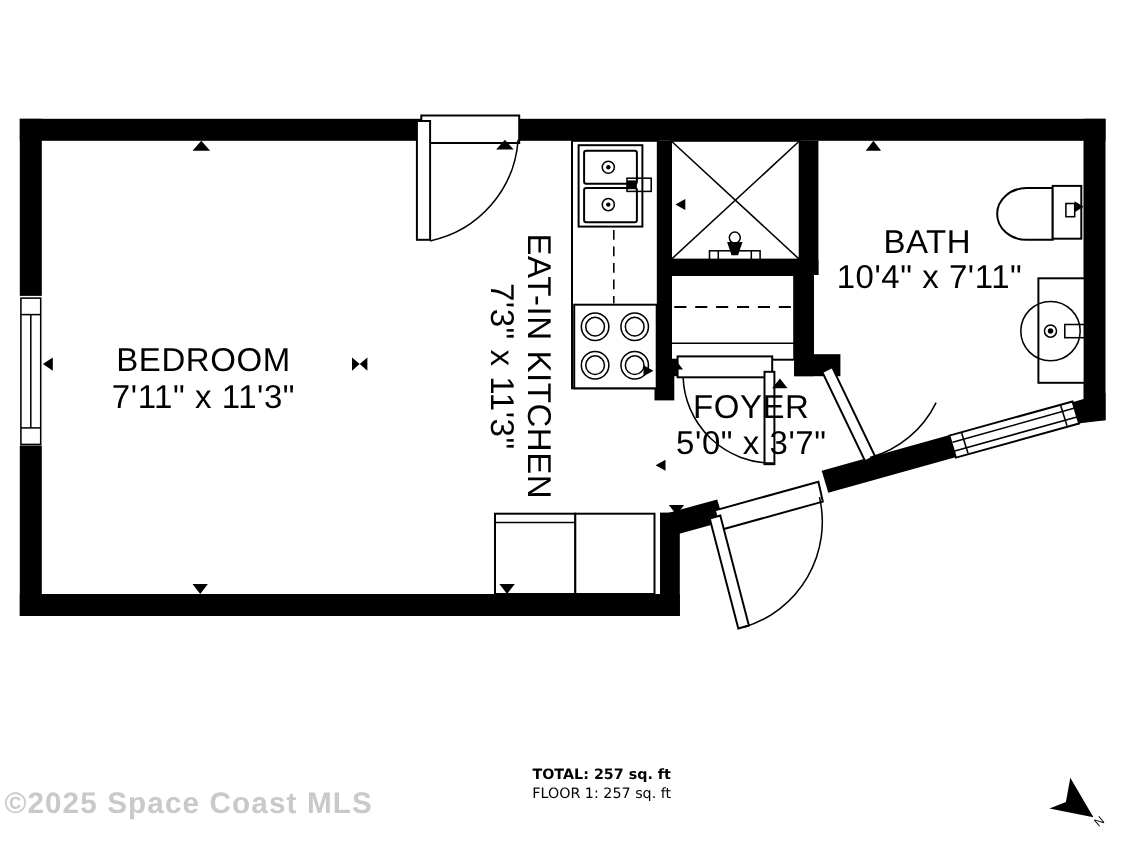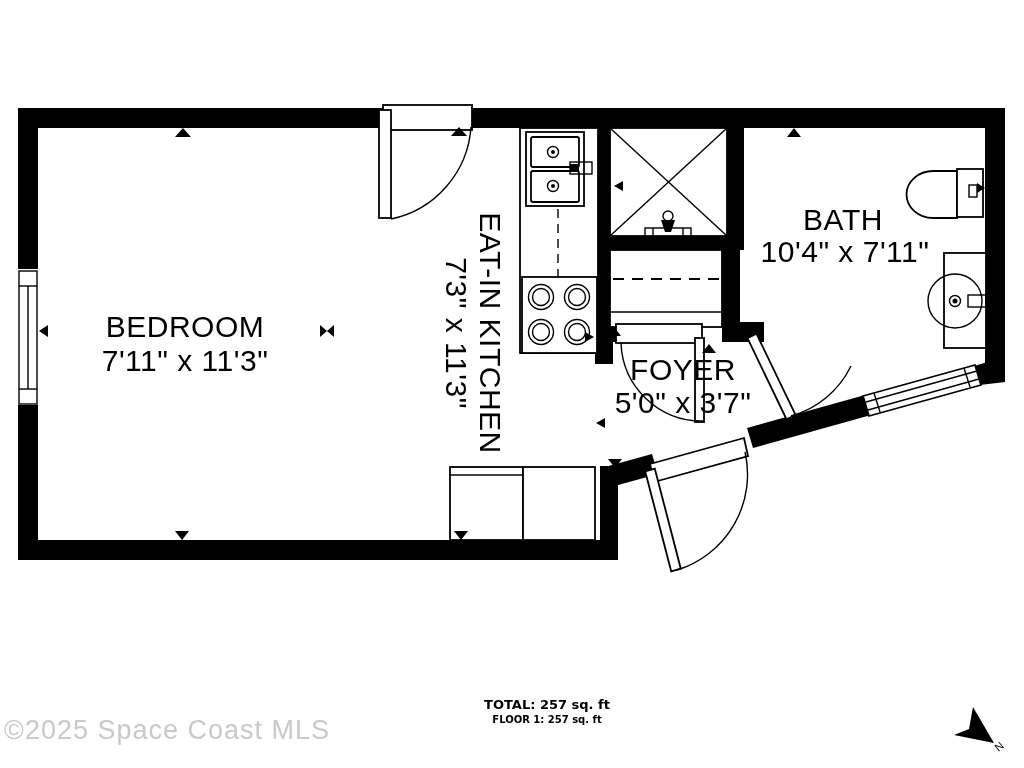--- a/index.html
+++ b/index.html
@@ -9,24 +9,24 @@
   svg text{font-family:"Liberation Sans",sans-serif;fill:#000;}
   .room-label{font-size:30px;letter-spacing:0.5px;}
   .wall{fill:#000;stroke:none;}
   .fix{fill:#fff;stroke:#000;stroke-width:1.8;}
   .ln{stroke:#000;stroke-width:1.8;fill:none;}
   .thin{stroke:#000;stroke-width:1.4;fill:none;}
   .mark{fill:#000;stroke:none;}
   .footer{position:absolute;left:70px;width:954px;text-align:center;
           font-family:"DejaVu Sans",sans-serif;color:#000;}
   #footer-total{top:697px;font-size:13px;font-weight:bold;}
-  #footer-floor{top:714px;font-size:10px;font-weight:bold;}
+  #footer-floor{top:714px;font-size:13px;font-weight:normal;}
   #footer-disclaimer{top:743px;font-size:8px;color:#1a1a1a;letter-spacing:0.2px;}
   #watermark{position:absolute;left:4px;top:715px;font-size:27px;color:#c9c9c9;
-             font-family:"Liberation Sans",sans-serif;letter-spacing:1px;}
+             font-family:"Liberation Sans",sans-serif;letter-spacing:1px;font-weight:bold;}
 </style>
 </head>
 <body>
 
 <div id="stage">
 
 <svg width="1024" height="768" viewBox="0 0 1024 768">
 
   <g>
     <rect class="wall" x="18" y="108" width="987" height="20"></rect>

